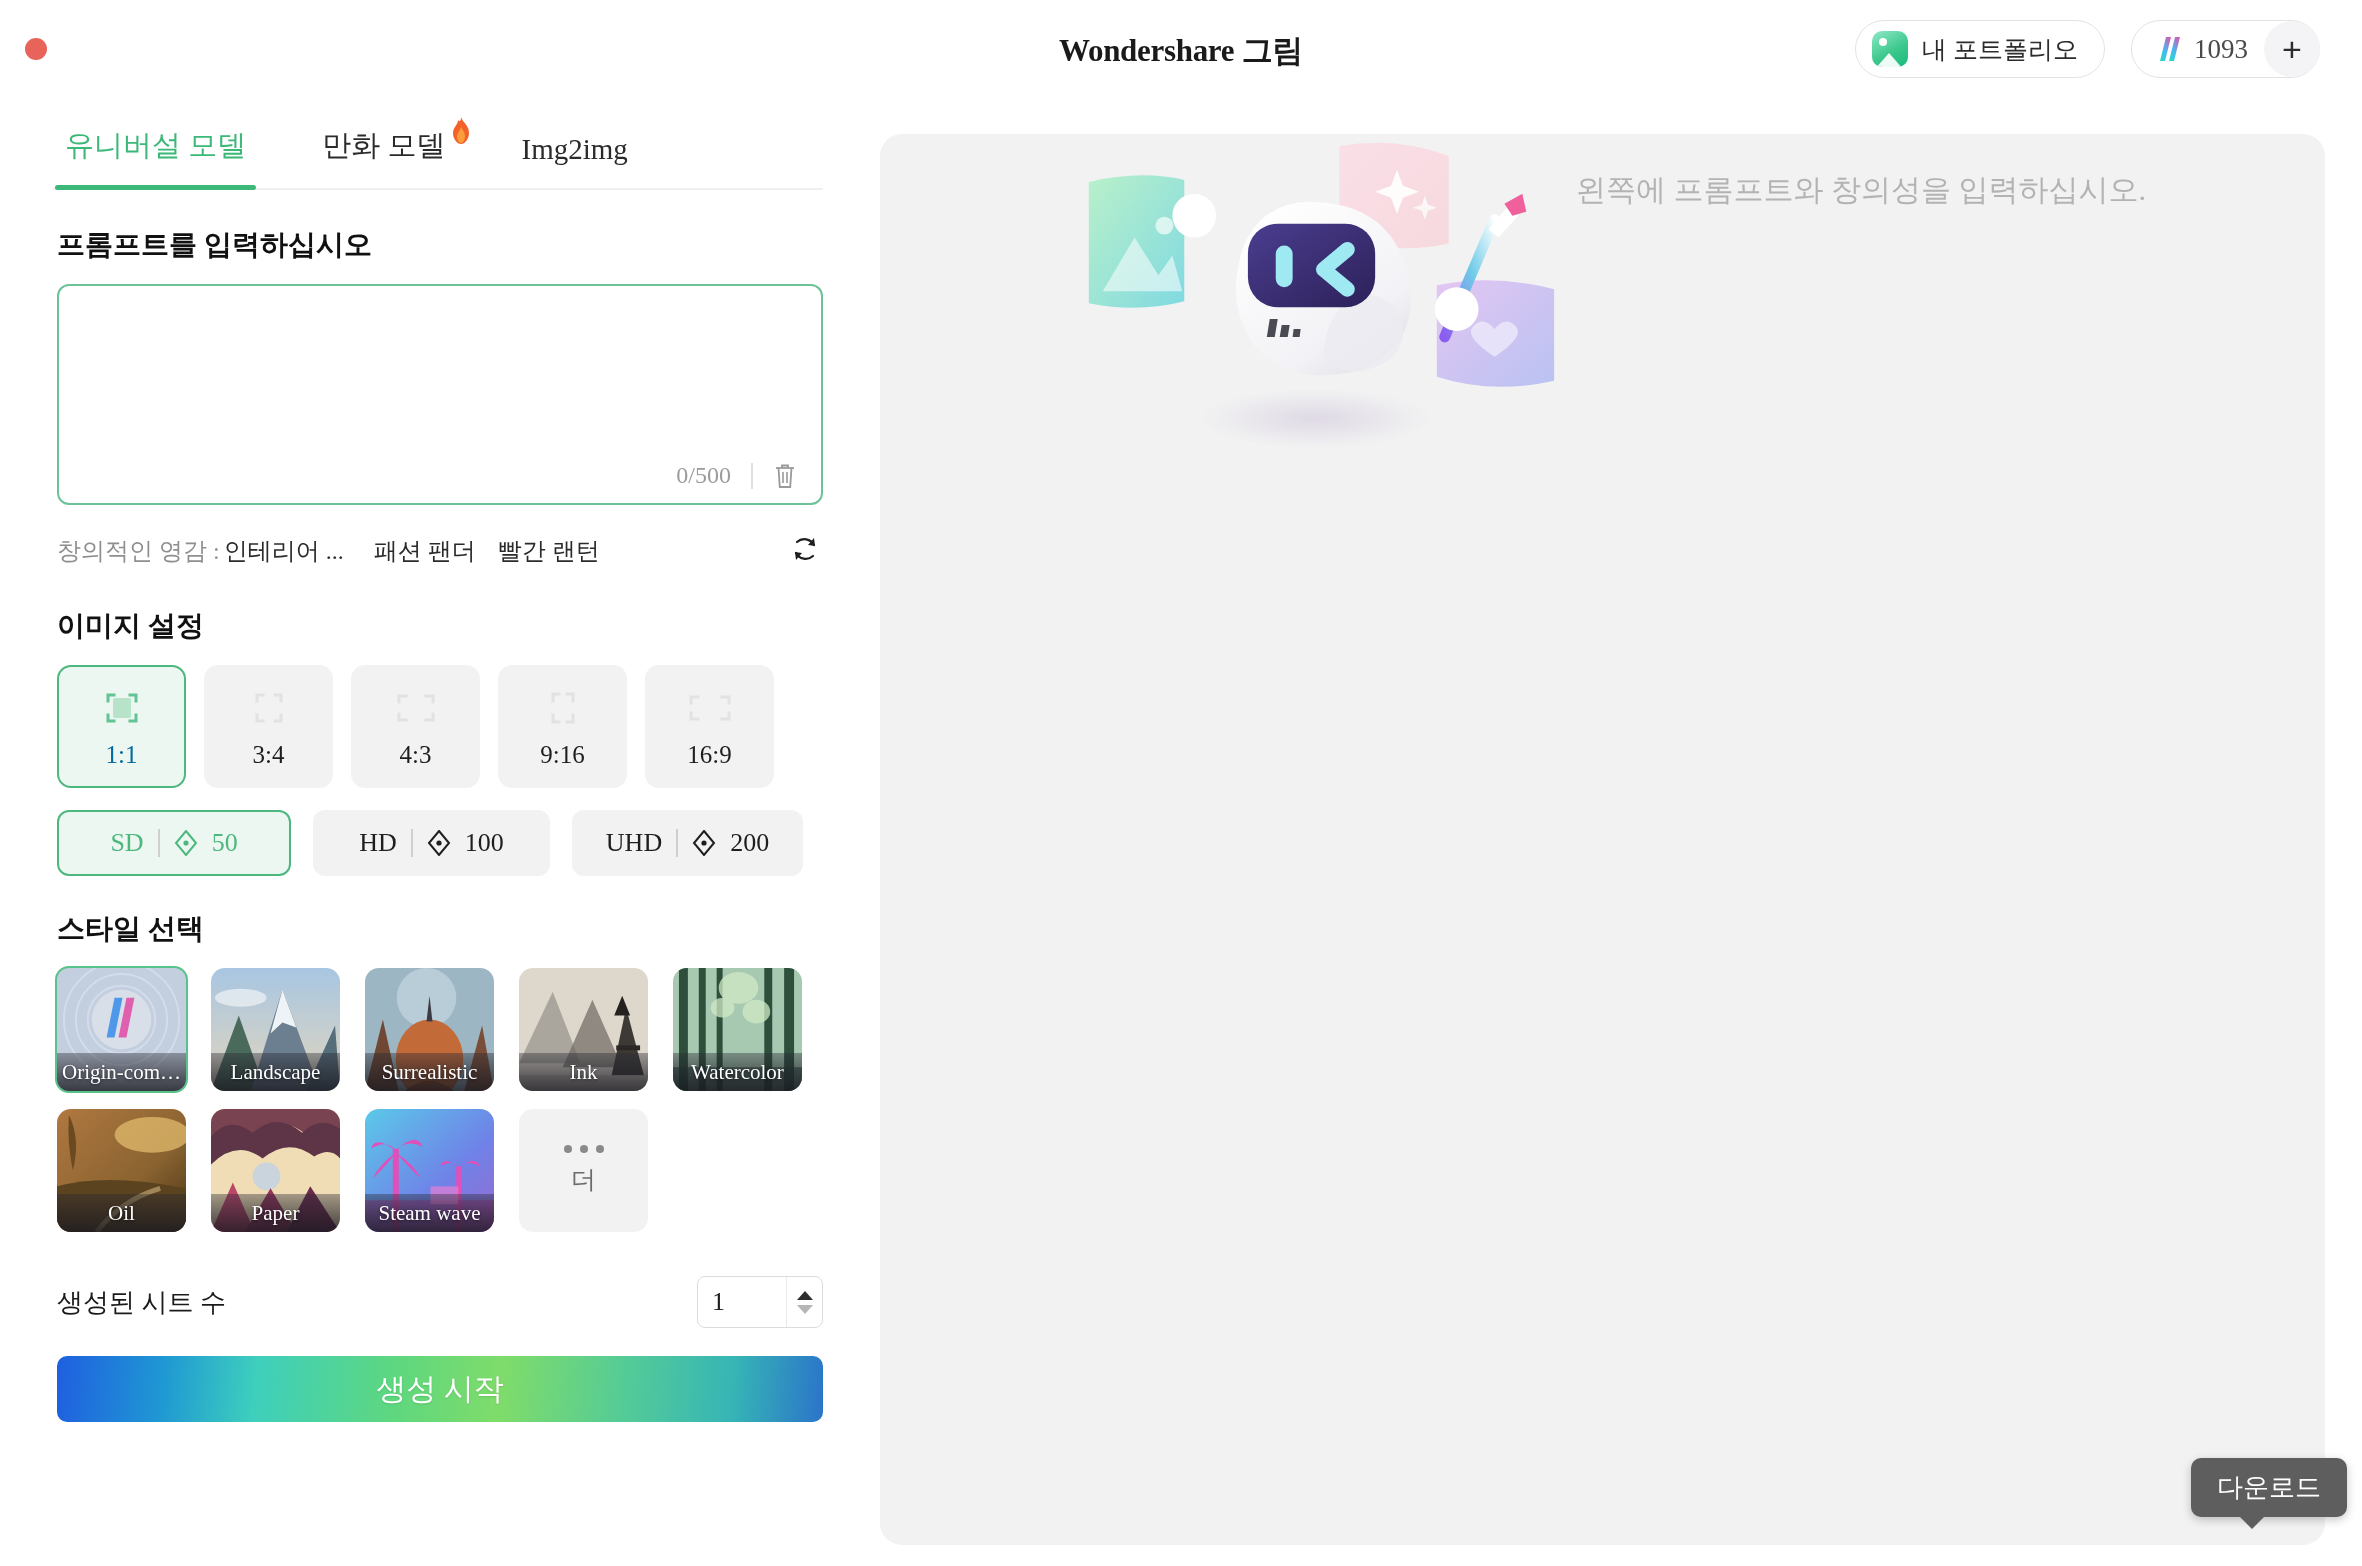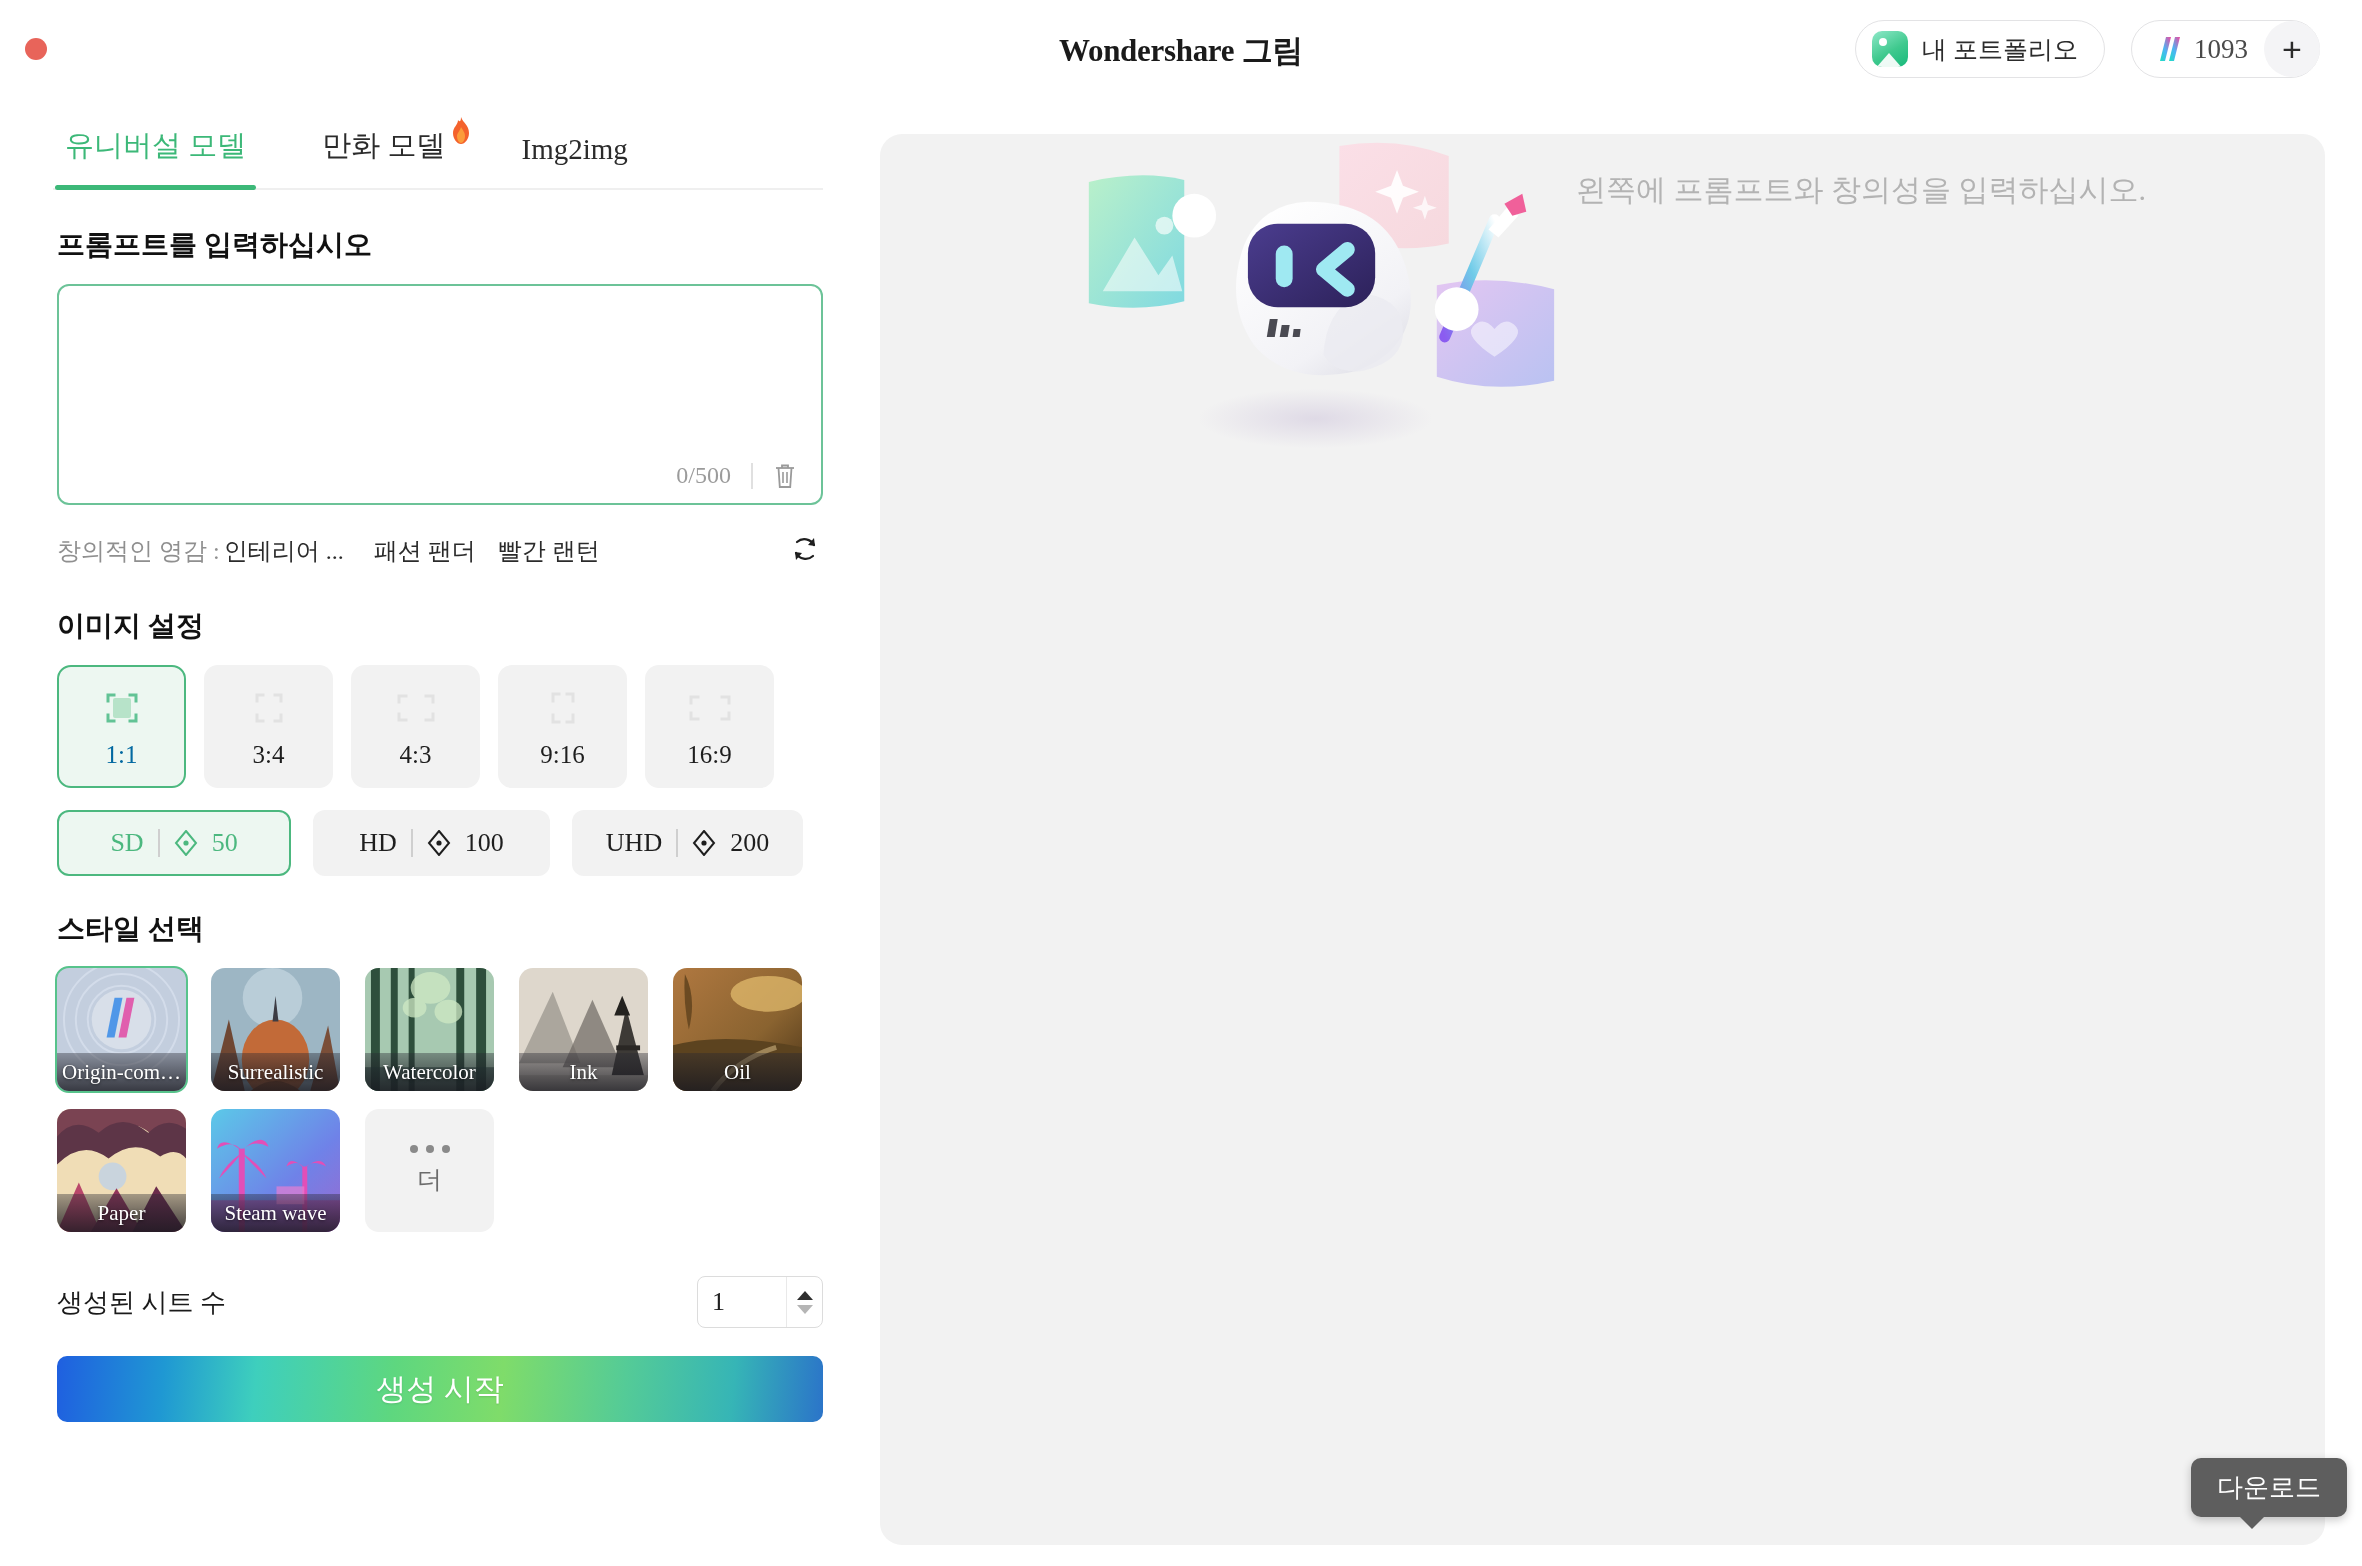--- a/index.html
+++ b/index.html
@@ -451,34 +451,68 @@
               <circle cx="65" cy="52" r="34"></circle>
           </g>
           <circle cx="65" cy="52" r="30" fill="#d8dfe9"></circle>
           <path d="M50 70 L58 30 L66 30 L58 70 Z" fill="#4f97e8"></path>
           <path d="M62 70 L70 30 L78 30 L70 70 Z" fill="#e05fae"></path>
         </svg>
       </span>
       <span class="style-name">Origin-com…</span>
     </div>
 
+    <div class="style-card">
+      <span class="style-thumb">
+        <svg width="129" height="123" viewBox="0 0 130 124" preserveAspectRatio="none">
+          <defs>
+              <linearGradient id="lsky" x1="0" y1="0" x2="0" y2="1">
+            <stop offset="0%" stop-color="#a8c6e2"></stop>
+                <stop offset="100%" stop-color="#e2d6bd"></stop>
+              </linearGradient>
+            </defs>
+          <rect width="130" height="124" fill="url(#lsky)"></rect>
+          <path d="M0 124 L28 48 L55 124 Z" fill="#4a6a5c"></path>
+          <path d="M40 124 L72 22 L110 124 Z" fill="#6b7f90"></path>
+          <path d="M72 22 L86 60 L72 55 L60 66 Z" fill="#eef3f7"></path>
+          <path d="M95 124 L125 58 L130 124 Z" fill="#566d7a"></path>
+          <ellipse cx="30" cy="30" rx="26" ry="9" fill="#ffffff" opacity=".55"></ellipse>
+        </svg>
+      </span>
+      <span class="style-name">Landscape</span>
+    </div>
 
     <div class="style-card">
       <span class="style-thumb">
         <svg width="129" height="123" viewBox="0 0 130 124" preserveAspectRatio="none">
           <rect width="130" height="124" fill="#9db6c4"></rect>
           <circle cx="62" cy="30" r="30" fill="#b9cdd8"></circle>
           <path d="M0 124 L18 52 L34 124 Z" fill="#6f4733"></path>
           <path d="M100 124 L118 58 L130 124 Z" fill="#7a4e38"></path>
           <ellipse cx="65" cy="92" rx="34" ry="40" fill="#c26a38"></ellipse>
           <path d="M65 28 L68 54 L62 54 Z" fill="#3c3c44"></path>
           <path d="M40 124 Q65 104 90 124 Z" fill="#8d4b26"></path>
         </svg>
       </span>
       <span class="style-name">Surrealistic</span>
+    </div>
+
+    <div class="style-card">
+      <span class="style-thumb">
+        <svg width="129" height="123" viewBox="0 0 130 124" preserveAspectRatio="none">
+          <rect width="130" height="124" fill="#ded7cc"></rect>
+          <path d="M0 96 L34 24 L62 96 Z" fill="#9a958e" opacity=".75"></path>
+          <path d="M44 100 L74 32 L104 100 Z" fill="#6d6862" opacity=".7"></path>
+          <path d="M90 124 L108 40 L130 124 Z" fill="#3d3a36"></path>
+          <path d="M96 48 L104 28 L112 48 Z" fill="#24221f"></path>
+          <rect x="98" y="78" width="24" height="5" fill="#2a2724"></rect>
+          <rect x="0" y="108" width="130" height="16" fill="#c7c0b4"></rect>
+        </svg>
+      </span>
+      <span class="style-name">Ink</span>
     </div>
 
     <div class="style-card">
       <span class="style-thumb">
         <svg width="129" height="123" viewBox="0 0 130 124" preserveAspectRatio="none">
           <rect width="130" height="124" fill="#cfe4d4"></rect>
           <rect x="0" y="0" width="130" height="124" fill="#7fae8e" opacity=".5"></rect>
           <g fill="#2e4f3c">
             <rect x="6" y="0" width="9" height="124"></rect>
               <rect x="26" y="0" width="7" height="124"></rect>
@@ -488,35 +522,20 @@
           </g>
           <g fill="#cfe9c4" opacity=".75">
             <ellipse cx="66" cy="20" rx="20" ry="16"></ellipse>
               <ellipse cx="84" cy="44" rx="14" ry="12"></ellipse>
             <ellipse cx="50" cy="40" rx="12" ry="10"></ellipse>
           </g>
           <rect x="0" y="100" width="130" height="24" fill="#24423a" opacity=".6"></rect>
         </svg>
       </span>
       <span class="style-name">Watercolor</span>
-    </div>
-
-    <div class="style-card">
-      <span class="style-thumb">
-        <svg width="129" height="123" viewBox="0 0 130 124" preserveAspectRatio="none">
-          <rect width="130" height="124" fill="#ded7cc"></rect>
-          <path d="M0 96 L34 24 L62 96 Z" fill="#9a958e" opacity=".75"></path>
-          <path d="M44 100 L74 32 L104 100 Z" fill="#6d6862" opacity=".7"></path>
-          <path d="M90 124 L108 40 L130 124 Z" fill="#3d3a36"></path>
-          <path d="M96 48 L104 28 L112 48 Z" fill="#24221f"></path>
-          <rect x="98" y="78" width="24" height="5" fill="#2a2724"></rect>
-          <rect x="0" y="108" width="130" height="16" fill="#c7c0b4"></rect>
-        </svg>
-      </span>
-      <span class="style-name">Ink</span>
     </div>
 
     <div class="style-card">
       <span class="style-thumb">
         <svg width="129" height="123" viewBox="0 0 130 124" preserveAspectRatio="none">
           <defs>
               <linearGradient id="oilg" x1="0" y1="0" x2="1" y2="1">
             <stop offset="0%" stop-color="#b07840"></stop>
                 <stop offset="60%" stop-color="#8a6330"></stop>
             <stop offset="100%" stop-color="#4a3418"></stop>

